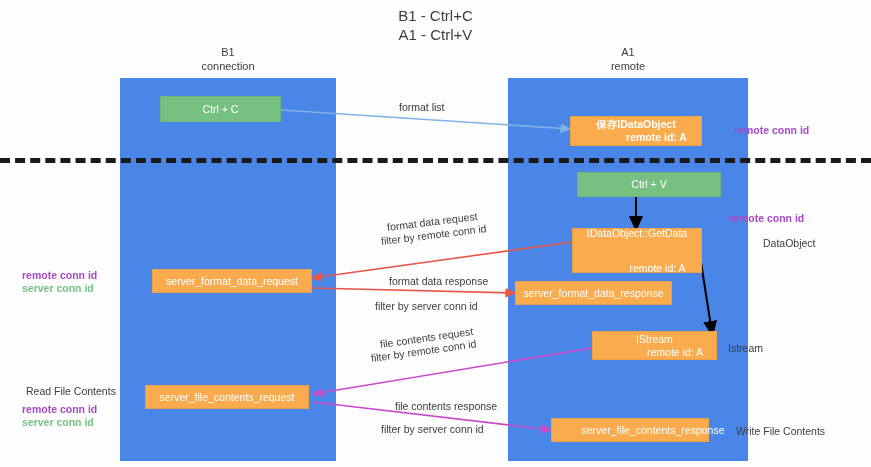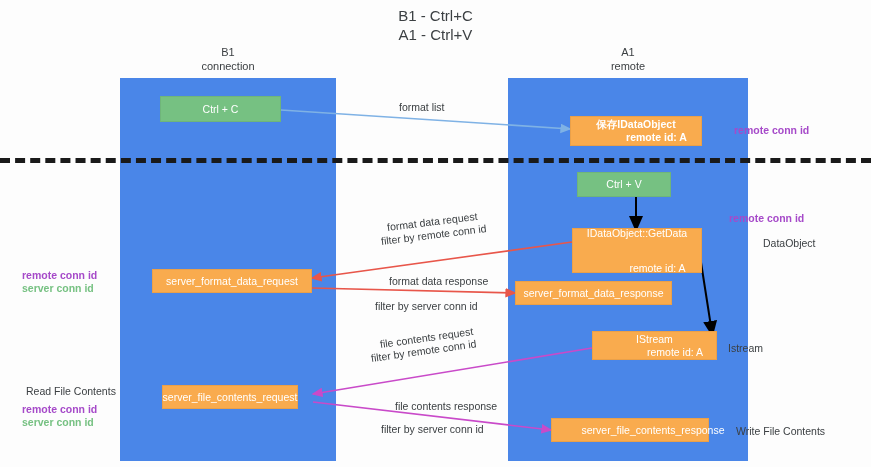--- a/index.html
+++ b/index.html
@@ -149,30 +149,30 @@
   <div class="divider-dash"></div>
 
   <div class="node green" style="left:160px; top:96px; width:121px; height:26px;">
     <span>Ctrl + C</span>
   </div>
 
   <div class="node orange" style="left:152px; top:269px; width:160px; height:24px;">
     <span>server_format_data_request</span>
   </div>
 
-  <div class="node orange" style="left:162px; top:385px; width:136px; height:24px;">
+  <div class="node orange" style="left:145px; top:385px; width:164px; height:24px;">
     <span>server_file_contents_request</span>
   </div>
 
   <div class="node orange" style="left:570px; top:116px; width:132px; height:30px;font-weight:bold;">
     <span>保存IDataObject</span>
     <span class="l2">remote id: A</span>
   </div>
 
-  <div class="node green" style="left:577px; top:172px; width:94px; height:25px;text-align:right;">
+  <div class="node green" style="left:577px; top:172px; width:144px; height:25px;text-align:right;">
     <span>Ctrl + V</span>
   </div>
 
   <div class="node orange" style="left:572px; top:228px; width:130px; height:45px;gap:22px;">
     <span>IDataObject::GetData</span>
     <span class="l2">remote id: A</span>
   </div>
 
   <div class="node orange" style="left:515px; top:281px; width:157px; height:24px;">
     <span>server_format_data_response</span>

